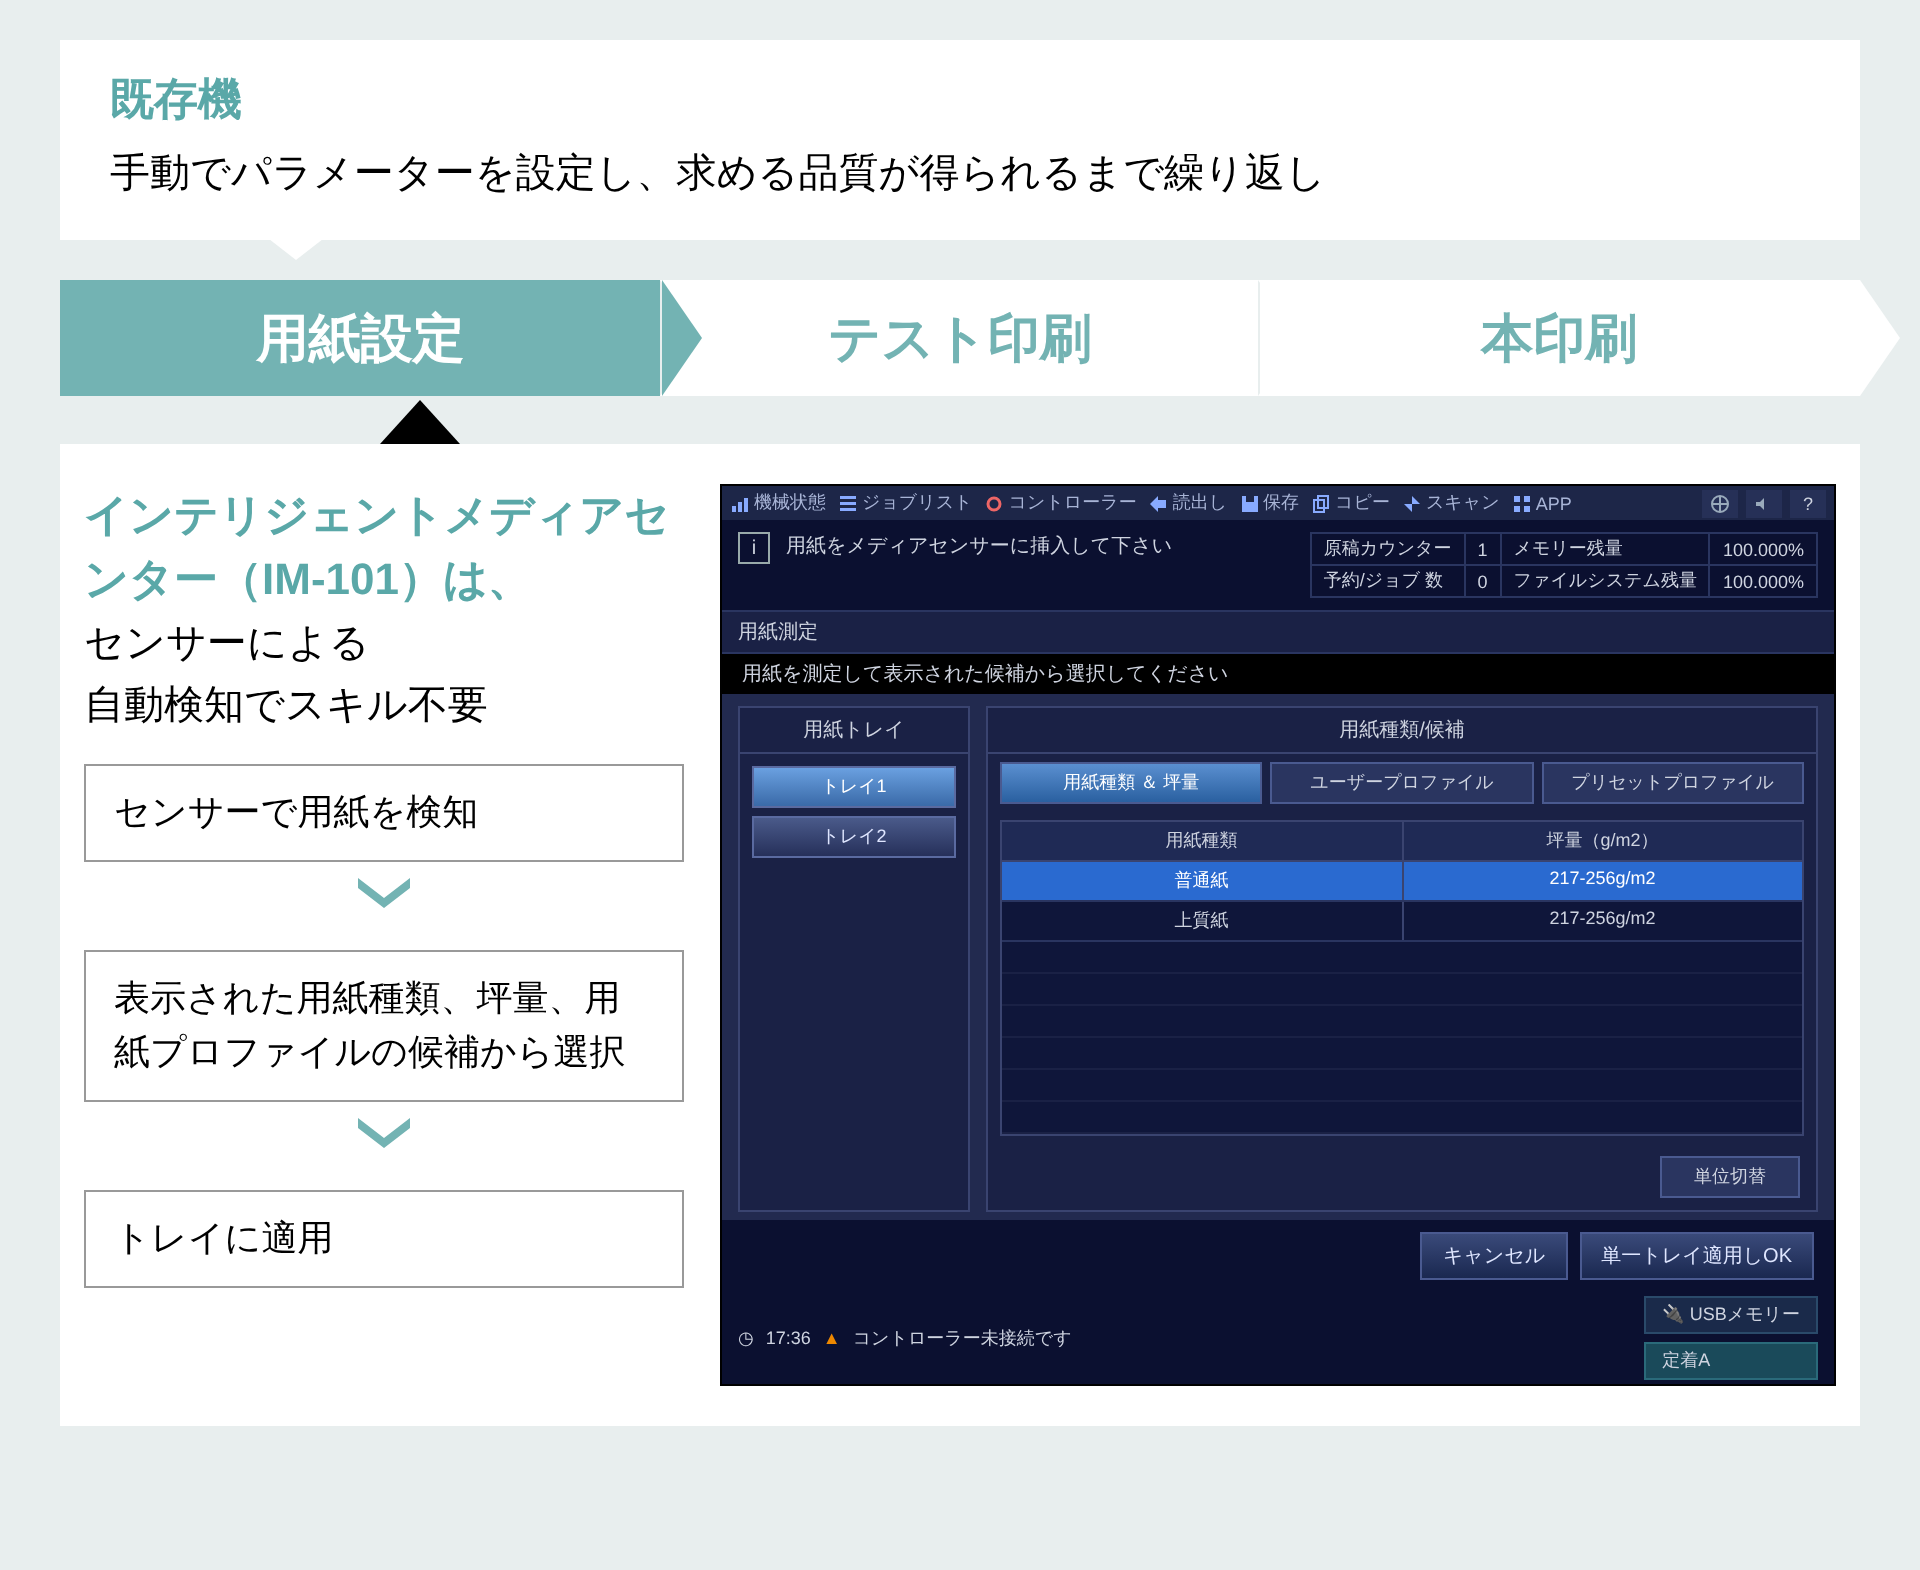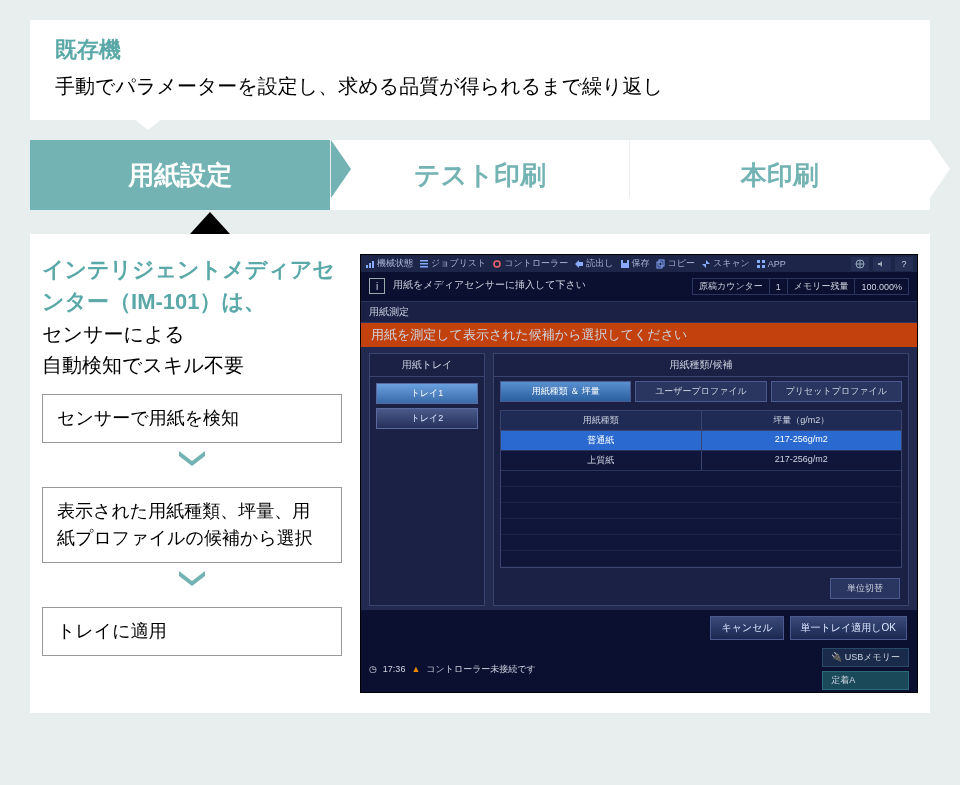--- a/index.html
+++ b/index.html
@@ -15,21 +15,21 @@
       padding: 15px 25px 20px;
       position: relative;
     }
     .top-title { color: #5aa8a8; font-size: 22px; font-weight: 600; margin-bottom: 8px; }
     .top-desc { font-size: 20px; }
     .callout-arrow {
       position: absolute; bottom: -10px; left: 100px;
       width: 0; height: 0; border-left: 18px solid transparent;
       border-right: 18px solid transparent; border-top: 14px solid #fff;
     }
-    .flow-row { display: flex; margin-top: 20px; height: 70px; }
+    .flow-row { display: flex; margin-top: 20px; height: 58px; }
     .flow-item { flex: 1; position: relative; display: flex; align-items: center; justify-content: center; font-size: 26px; font-weight: 600; }
     .flow-active { background: #73b3b3; color: #fff; }
     .flow-inactive { background: #fff; color: #73b3b3; margin-left: -1px; }
     .flow-item::after {
       content: ""; position: absolute; right: -20px; top: 0;
       width: 0; height: 0;
       border-top: 29px solid transparent;
       border-bottom: 29px solid transparent;
       z-index: 2;
     }
@@ -70,21 +70,21 @@
     .tb-item svg { width:10px; height:10px; }
     .tb-spacer { flex: 1; }
     .tb-right { display:flex; gap:4px; }
     .tb-right div { background:#263057; width:18px; height:14px; display:flex; align-items:center; justify-content:center; font-size:9px;}
     .info-row { display: flex; align-items: flex-start; padding: 6px 8px; gap: 8px; background:#0b1030; }
     .info-icon { width: 16px; height: 16px; border: 1px solid #9aa; display:flex; align-items:center; justify-content:center; font-size:10px; }
     .status-grid { margin-left:auto; font-size:9px; }
     .status-grid table { border-collapse: collapse; }
     .status-grid td { border:1px solid #2a3560; padding:1px 6px; color:#cfd4e0; }
     .panel-title { background:#1a2145; padding:3px 8px; font-size:10px; border-top:1px solid #2a3560; border-bottom:1px solid #2a3560;}
-    .panel-sub { background:#c2410c; padding:3px 10px; font-size:13px; }
+    .panel-sub { background:#000000; padding:3px 10px; font-size:10px; }
     .panel-body { flex:1; display:flex; padding:6px 8px 4px; gap:8px; background:#222a4f; }
     .tray-col { width:116px; border:1px solid #3a4470; background:#1a2145; }
     .tray-head { text-align:center; padding:4px 0; border-bottom:1px solid #3a4470; }
     .tray-list { padding:6px; display:flex; flex-direction:column; gap:4px; }
     .tray-btn { background:linear-gradient(#4a5a8a,#26305a); color:#dfe6ff; text-align:center; padding:3px 0; border:1px solid #5a6aa0; font-size:9px; }
     .tray-btn.active { background:linear-gradient(#6aa0e0,#3a6aa8); color:#fff; }
     .cand-col { flex:1; border:1px solid #3a4470; background:#1a2145; display:flex; flex-direction:column; }
     .cand-head { text-align:center; padding:4px 0; border-bottom:1px solid #3a4470; }
     .tabs { display:flex; gap:4px; padding:4px 6px; }
     .tab { flex:1; text-align:center; padding:3px 0; background:#2a3560; border:1px solid #4a5a90; font-size:9px; }
@@ -224,20 +224,26 @@
       <div>用紙をメディアセンサーに挿入して下さい</div>
       <div class="status-grid">
         <table>
           <tbody>
               <tr>
             <td>原稿カウンター</td>
             <td>1</td>
             <td>メモリー残量</td>
             <td>100.000%</td>
           </tr>
+          <tr>
+            <td>予約/ジョブ 数</td>
+            <td>0</td>
+            <td>ファイルシステム残量</td>
+            <td>100.000%</td>
+          </tr>
         </tbody>
           </table>
       </div>
     </div>
     <div class="panel-title">用紙測定</div>
     <div class="panel-sub">用紙を測定して表示された候補から選択してください</div>
     <div class="panel-body">
       <div class="tray-col">
         <div class="tray-head">用紙トレイ</div>
         <div class="tray-list">

